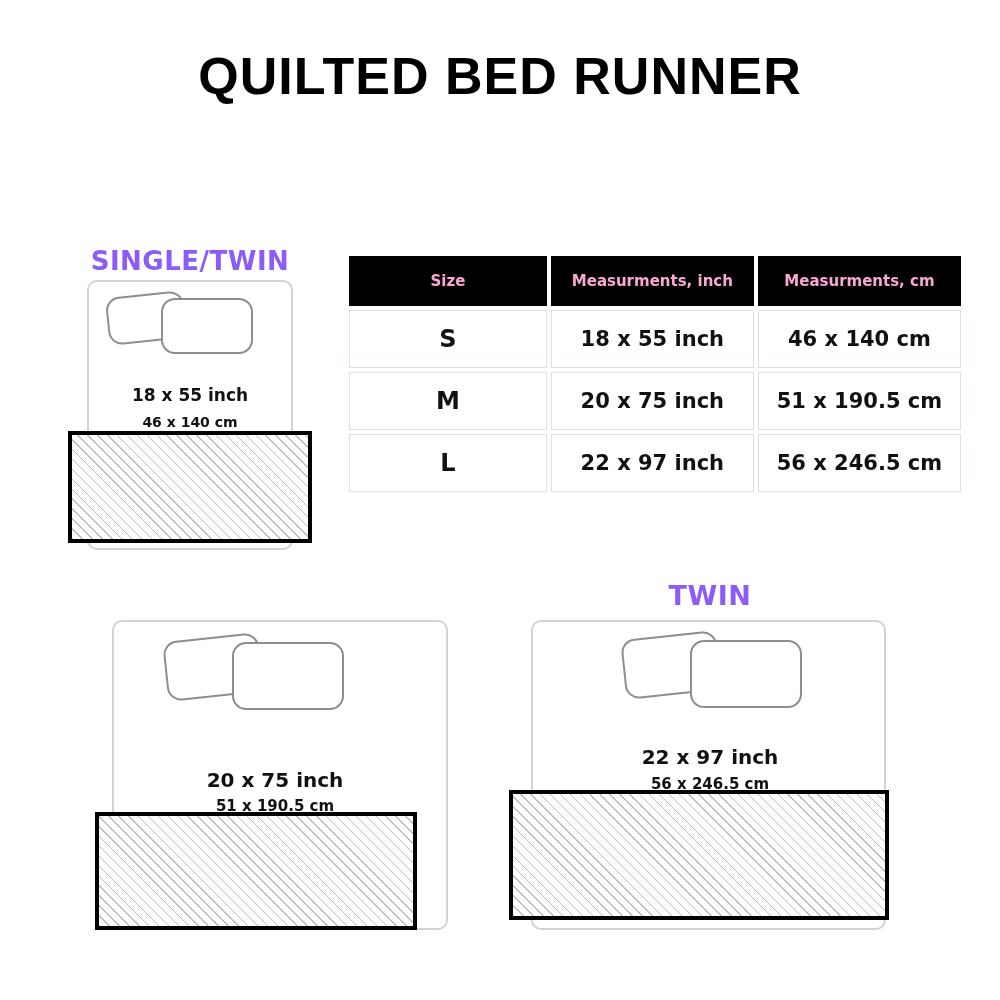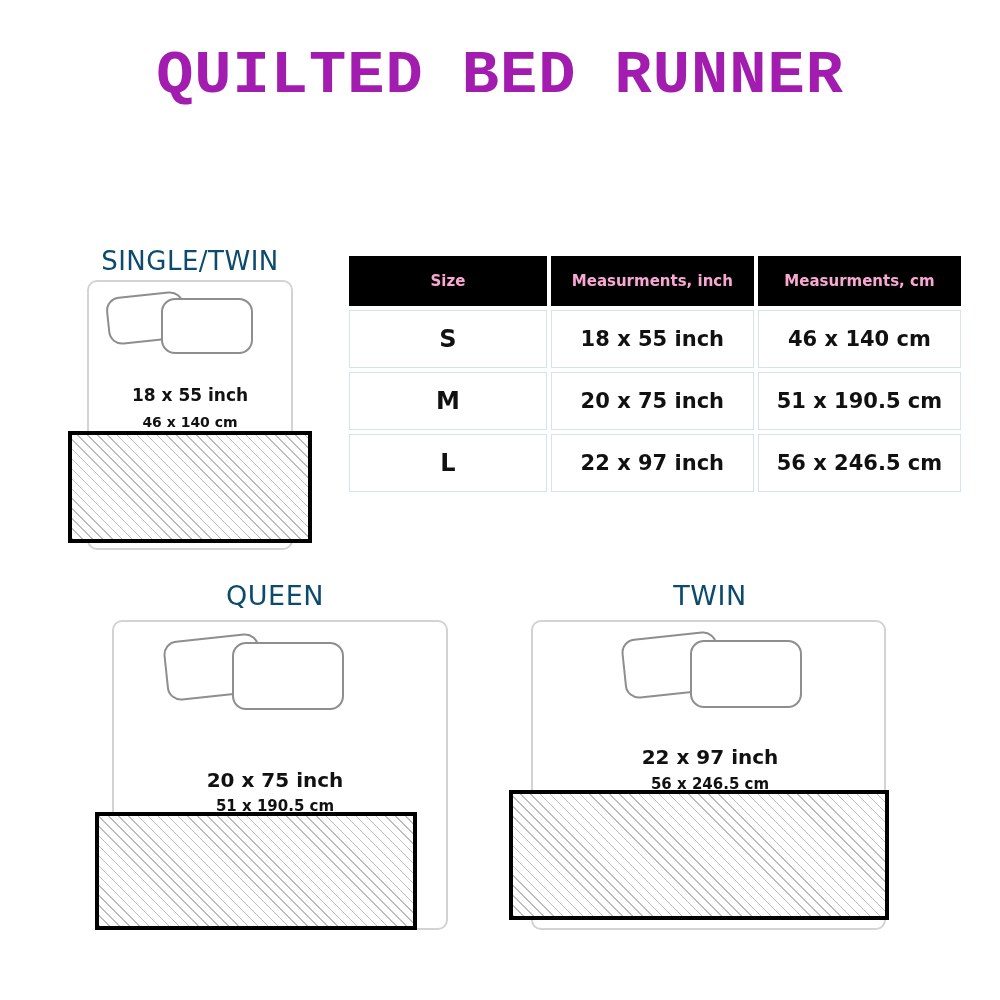--- a/index.html
+++ b/index.html
@@ -18,26 +18,26 @@
 
   
   .title-block {
     position: absolute;
     top: 40px;
     left: 0;
     width: 1000px;
     text-align: center;
   }
   .title-line {
-    font-family: Liberation Mono, monospace;
-    font-weight: bold;
-    font-size: 62px;
+    font-family: Liberation Sans, sans-serif;
+    font-weight: bold;
+    font-size: 52px;
     line-height: 72px;
     letter-spacing: 1px;
-    color: #a21caf;
+    color: #000000;
   }
 
   
   .size-table {
     position: absolute;
     top: 252px;
     left: 345px;
     width: 620px;
     border-collapse: separate;
     border-spacing: 4px;
@@ -71,23 +71,23 @@
   }
 
   
   .bed {
     position: absolute;
   }
   .bed-label {
     position: absolute;
     width: 100%;
     text-align: center;
-    font-weight: normal;
-    font-family: "DejaVu Sans", sans-serif;
-    color: #0c4a6e;
+    font-weight: bold;
+    font-family: "DejaVu Sans", sans-serif;
+    color: #8b5cf6;
     letter-spacing: 0.5px;
   }
   .mattress {
     position: absolute;
     border: 2px solid #d3d3d3;
     border-radius: 10px;
     background: #ffffff;
     box-sizing: border-box;
   }
   .pillow {
@@ -195,21 +195,20 @@
   <div class="bed-label">SINGLE/TWIN</div>
   <div class="mattress"></div>
   <div class="pillow pillow-a"></div>
   <div class="pillow pillow-b"></div>
   <div class="dim-inch">18 x 55 inch</div>
   <div class="dim-cm">46 x 140 cm</div>
   <div class="runner"></div>
 </div>
 
 <div class="bed" id="bed-queen">
-  <div class="bed-label">QUEEN</div>
   <div class="mattress"></div>
   <div class="pillow pillow-a"></div>
   <div class="pillow pillow-b"></div>
   <div class="dim-inch">20 x 75 inch</div>
   <div class="dim-cm">51 x 190.5 cm</div>
   <div class="runner"></div>
 </div>
 
 <div class="bed" id="bed-king">
   <div class="bed-label">TWIN</div>

